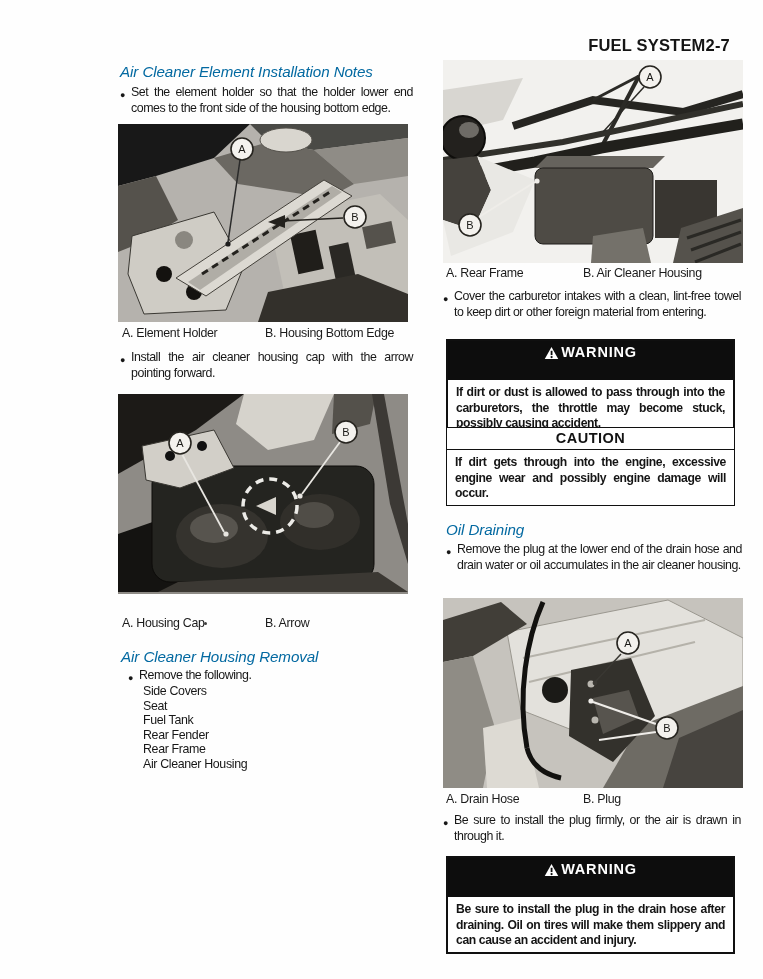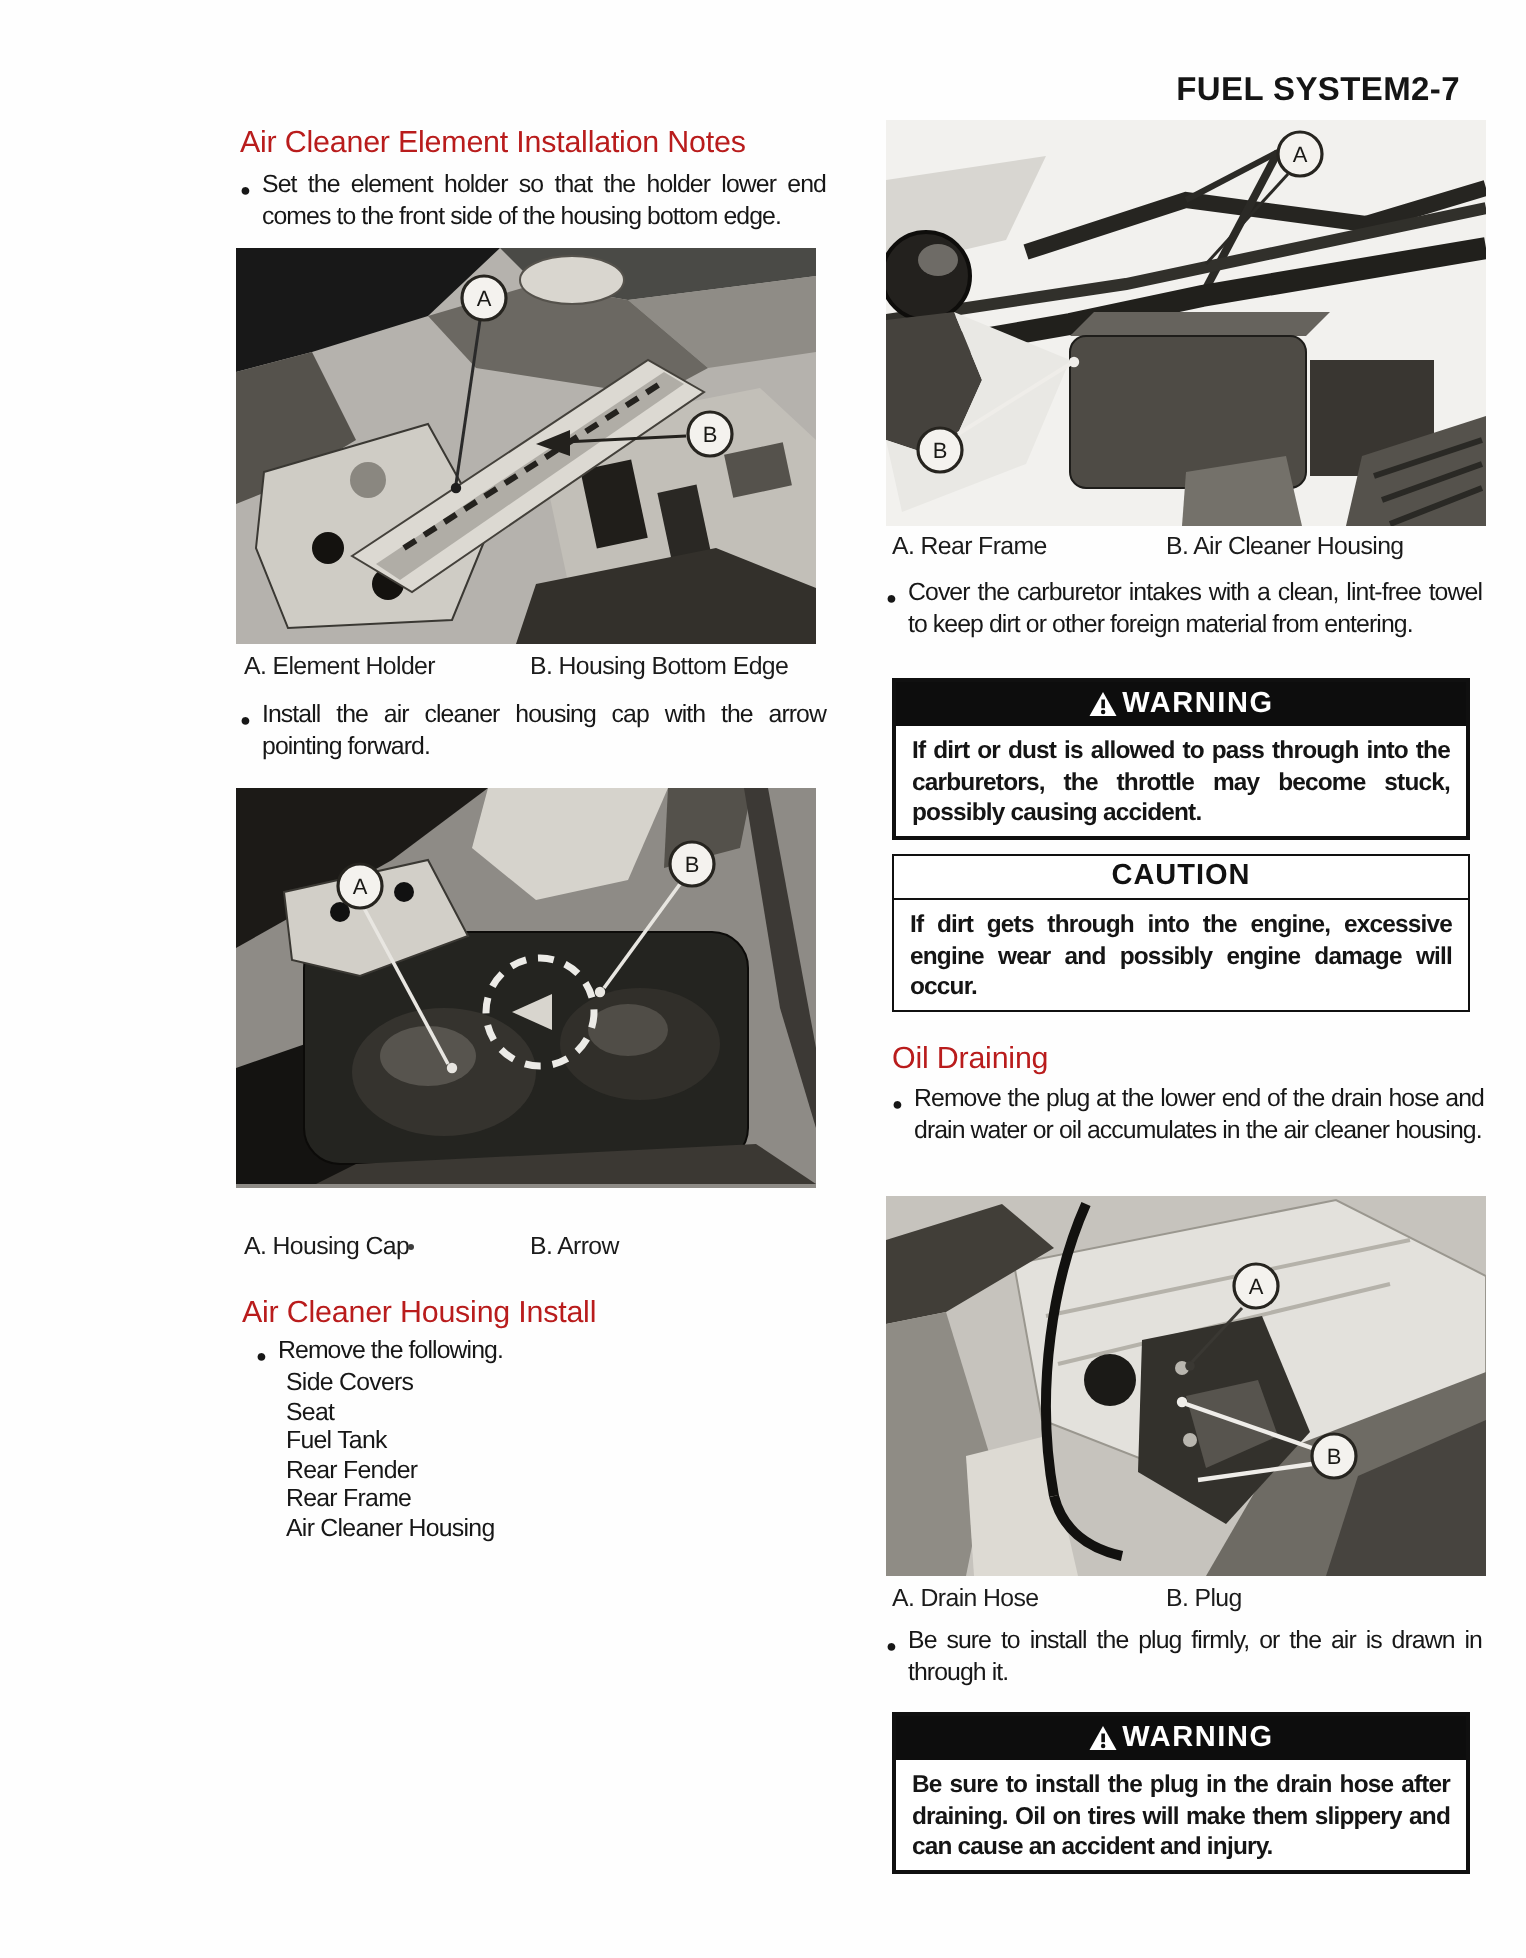--- a/index.html
+++ b/index.html
@@ -6,36 +6,36 @@
   .page{
     position:relative; width:763px; height:979px; background:#fefefe;
     font-family:"Liberation Sans", sans-serif; color:#1a1a1a; overflow:hidden;
     margin:0 auto;
   }
   .abs{position:absolute;}
   .page-header{
     top:36px; left:470px; width:260px; display:flex; justify-content:flex-end;
     font-weight:bold; font-size:16.5px; letter-spacing:.2px; color:#151515;
   }
-  .hd{font-size:15.2px; letter-spacing:-.1px; color:#b91c1c; white-space:nowrap;}
+  .hd{font-style:italic; font-size:15.2px; letter-spacing:-.1px; color:#0369a1; white-space:nowrap;}
   .bullet{display:flex; font-size:12.4px; letter-spacing:-.45px; line-height:16px; color:#171717;}
   .bullet .dot{flex:none; width:11px; font-size:9px; padding-top:2.5px; letter-spacing:0;}
   .bullet .txt{flex:1; text-align:justify;}
   .cap-row{font-size:12.4px; letter-spacing:-.3px; color:#1b1b1b; white-space:nowrap;}
   .cap-row .cap-b{position:absolute; top:0;}
   .cap-left .cap-b{left:143px;}
   .cap-right .cap-b{left:137px;}
   .plist{font-size:12.4px; letter-spacing:-.35px; line-height:14.6px; color:#171717;}
   .photo{background:#b5b2ad;}
   .photo svg{display:block; width:100%; height:100%;}
   .alert-box{border:2px solid #101010; background:#fff; box-sizing:border-box;}
   .alert-head{
     background:#0d0d0d; color:#fff; text-align:center; font-weight:bold;
-    font-size:14.5px; letter-spacing:.8px; padding:3px 0 3px;
-    display:flex; align-items:center; justify-content:center; gap:2px;
+    font-size:14.5px; letter-spacing:.8px; padding:3px 0 20px;
+    display:flex; align-items:flex-end; justify-content:center; gap:2px;
   }
   .alert-head .tri{width:15px; height:14px;}
   .caution-head{
     background:#fff; color:#121212; text-align:center; font-weight:bold;
     font-size:14.5px; letter-spacing:.5px; padding:2px 0 3px; border-bottom:1.8px solid #121212;
   }
   .alert-body{
     padding:5px 8px 3px; font-weight:bold; font-size:12.2px; letter-spacing:-.4px;
     line-height:15.5px; text-align:justify; color:#151515;
   }
@@ -140,21 +140,21 @@
     </svg>
   </div>
 
   <div class="abs cap-row cap-left" style="left:122px; top:616px; width:286px;">
     <span>A. Housing Cap</span>
     <span class="cap-b">B. Arrow</span>
   </div>
 
   <div class="abs artifact-dot" style="left:204px; top:622px;"></div>
 
-  <div class="abs hd" style="left:121px; top:648px;">Air Cleaner Housing Install</div>
+  <div class="abs hd" style="left:121px; top:648px;">Air Cleaner Housing Removal</div>
 
   <div class="abs bullet" style="left:128px; top:667px; width:280px;">
     <span class="dot">●</span>
     <span class="txt" style="text-align:left;">Remove the following.</span>
   </div>
 
   <div class="abs plist" style="left:143px; top:684px; width:260px;">
     <div>Side Covers</div>
     <div>Seat</div>
     <div>Fuel Tank</div>

